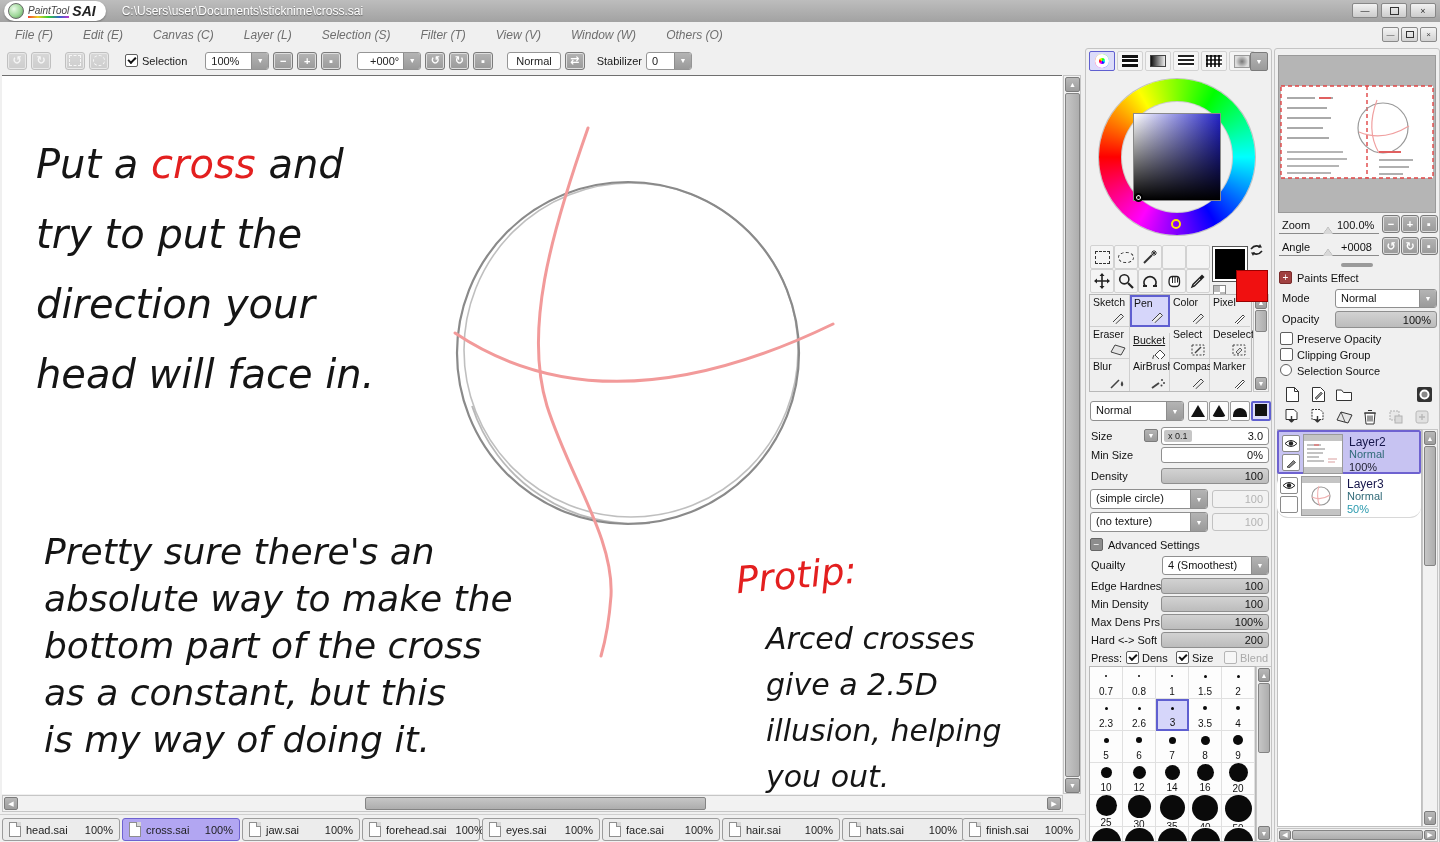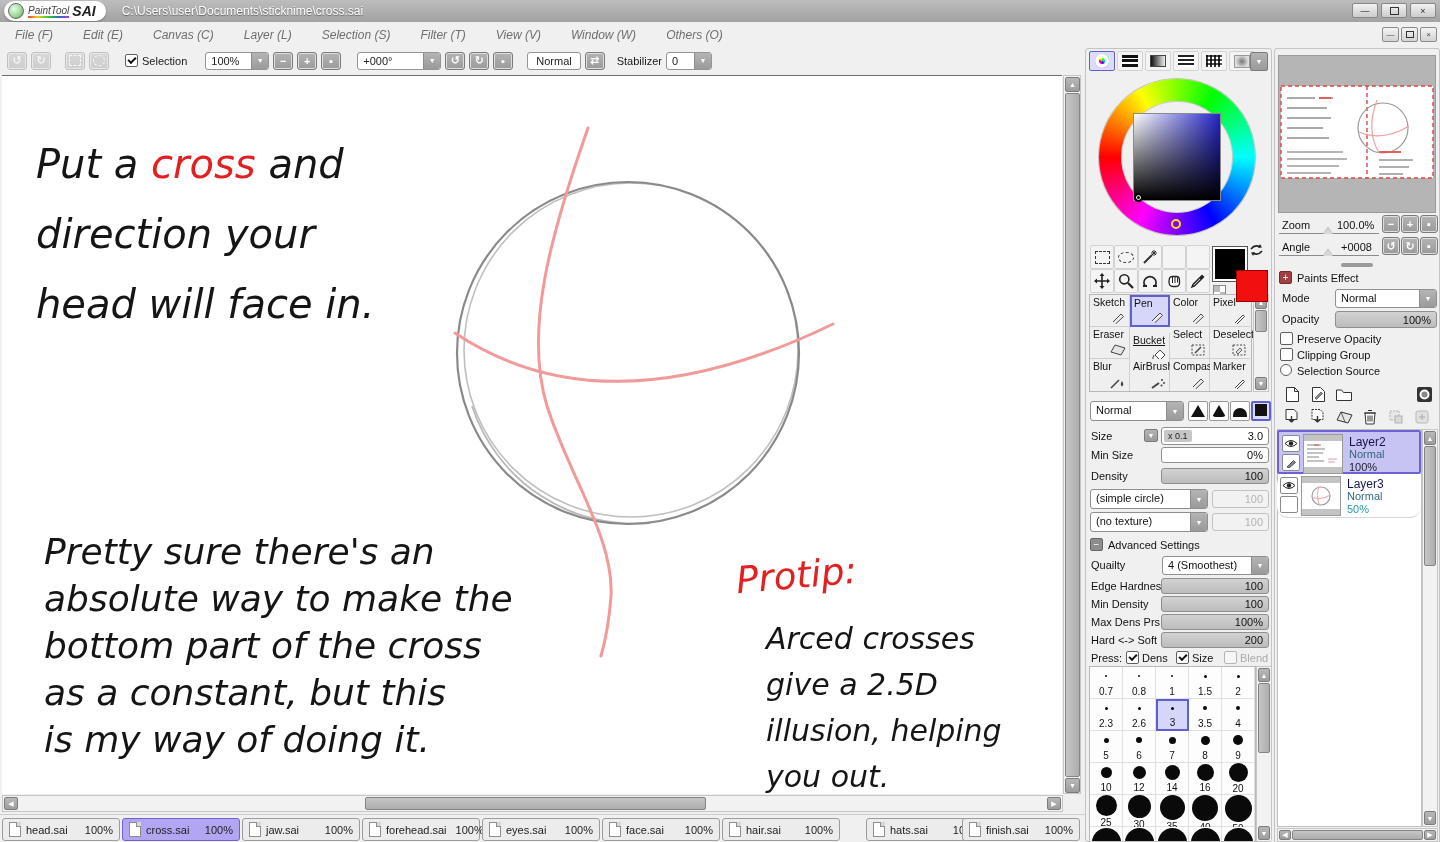--- a/index.html
+++ b/index.html
@@ -138,21 +138,21 @@
     <span>Selection</span>
     <span style="width:10px;"></span>
     <span class="combo" style="width:64px;">
       <span class="cval">100%</span>
       <span class="carr">▼</span>
     </span>
     <span class="gbtn sm">−</span>
     <span class="gbtn sm">+</span>
     <span class="gbtn sm">▪</span>
     <span style="width:8px;"></span>
-    <span class="combo" style="width:84px;">
+    <span class="combo" style="width:64px;text-align:right;">
       <span class="cval">+000°</span>
       <span class="carr">▼</span>
     </span>
     <span class="gbtn sm">↺</span>
     <span class="gbtn sm">↻</span>
     <span class="gbtn sm">▪</span>
     <span style="width:6px;"></span>
     <span class="whitebtn">Normal</span>
     <span class="gbtn sm">⇄</span>
     <span style="width:4px;"></span>
@@ -167,20 +167,21 @@
     <svg width="1060" height="718" viewBox="0 0 1060 718" style="position:absolute;left:0;top:0;">
       <circle cx="626" cy="277" r="171" fill="none" stroke="#8a8a8a" stroke-width="2.2"></circle>
       <circle cx="629" cy="274" r="167" fill="none" stroke="#8a8a8a" stroke-width="1.6" opacity="0.55"></circle>
       <path d="M 470 330 A 171 171 0 0 0 648 447" fill="none" stroke="#8a8a8a" stroke-width="1.8" opacity="0.6"></path>
       <path d="M 586 52 C 548 160 522 255 545 330 C 568 402 612 462 609 520 C 607 548 603 566 599 580" fill="none" stroke="#f29a9a" stroke-width="3" stroke-linecap="round"></path>
       <path d="M 453 257 Q 604 358 831 248" fill="none" stroke="#f29a9a" stroke-width="3" stroke-linecap="round"></path>
     </svg>
 
     <div class="hw" style="left:34px;top:53px;font-size:40px;line-height:70px;">
       <div><span>Put a</span> <span class="red">cross</span> <span>and</span></div>
+      <div>try to put the</div>
       <div>direction your</div>
       <div>head will face in.</div>
     </div>
 
     <div class="hw" style="left:42px;top:452px;font-size:36px;line-height:47px;">
       <div>Pretty sure there's an</div>
       <div>absolute way to make the</div>
       <div>bottom part of the cross</div>
       <div>as a constant, but this</div>
       <div>is my way of doing it.</div>
@@ -236,21 +237,21 @@
     <div class="tab" style="left:602px;width:118px;">
         <span class="pgicon"></span>
         <span class="tname">face.sai</span>
         <span class="tzoom">100%</span>
       </div>
     <div class="tab" style="left:722px;width:118px;">
         <span class="pgicon"></span>
         <span class="tname">hair.sai</span>
         <span class="tzoom">100%</span>
       </div>
-    <div class="tab" style="left:866px;width:122px;">
+    <div class="tab" style="left:842px;width:122px;">
         <span class="pgicon"></span>
         <span class="tname">hats.sai</span>
         <span class="tzoom">100%</span>
       </div>
     <div class="tab" style="left:962px;width:118px;">
         <span class="pgicon"></span>
         <span class="tname">finish.sai</span>
         <span class="tzoom">100%</span>
       </div>
   </div>

